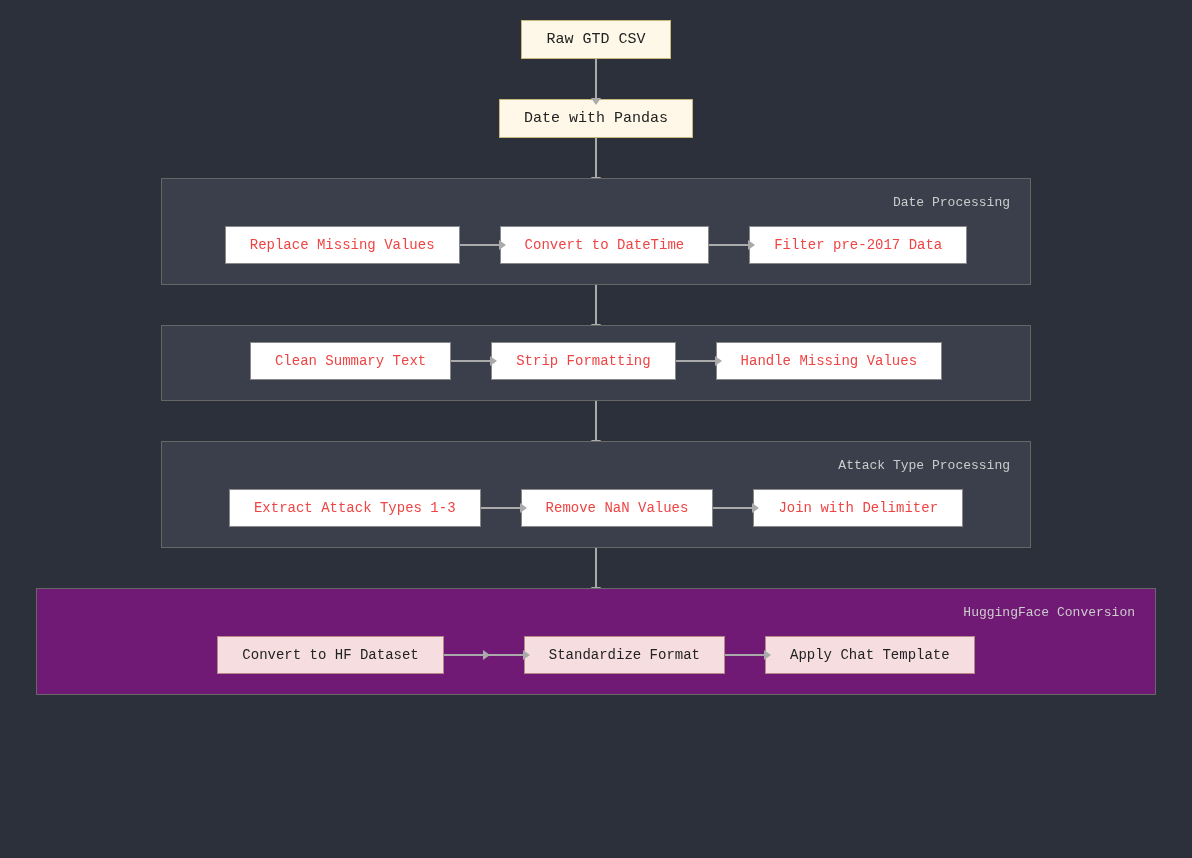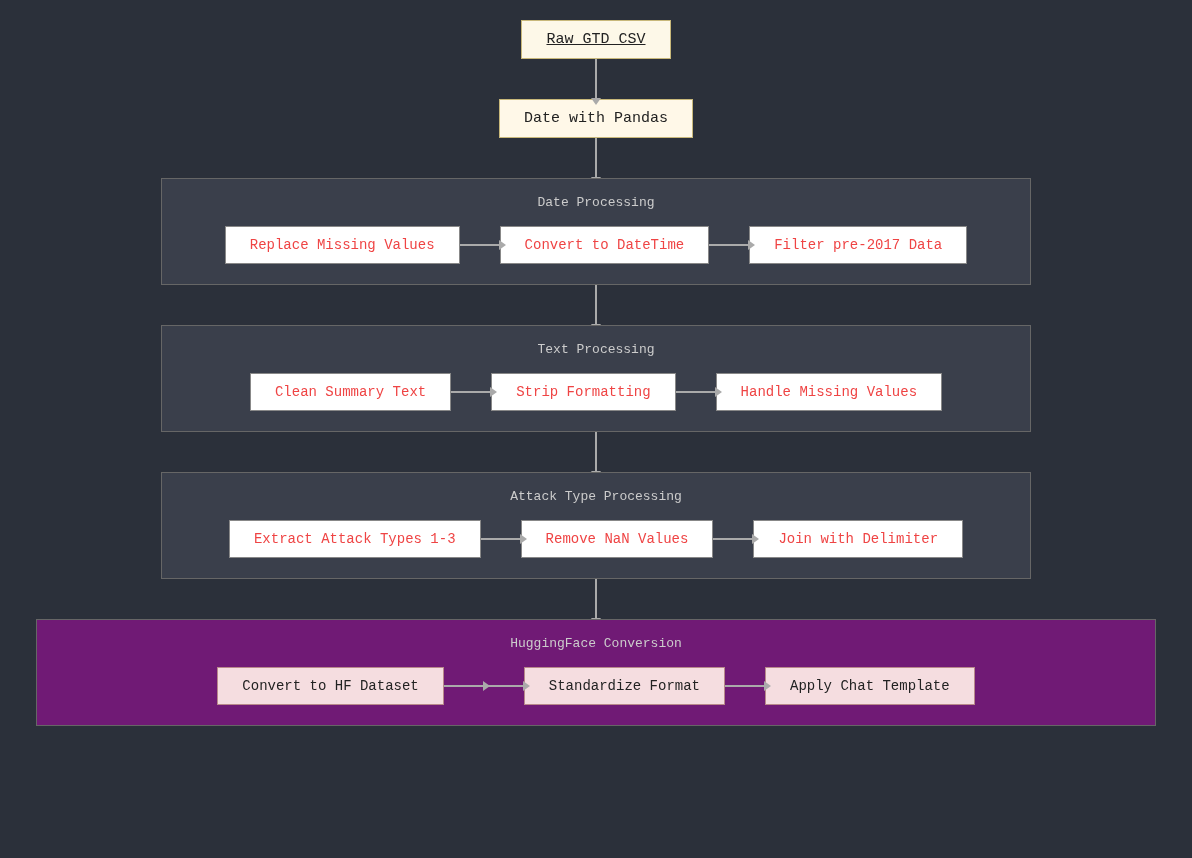--- a/index.html
+++ b/index.html
@@ -26,21 +26,20 @@
       border: 1.5px solid #aaa;
       padding: 10px 24px;
       font-size: 15px;
       color: #222;
       white-space: nowrap;
       text-align: center;
     }
     .node-top {
       background-color: #fdf8e8;
       border-color: #c8b87a;
-      text-decoration: underline;
     }
     .node-process {
       background-color: #fff8e8;
       border-color: #c8b87a;
     }
     .node-white {
       background-color: #ffffff;
       border-color: #888;
       color: #ef4444;
       font-size: 14px;
@@ -99,21 +98,21 @@
       position: relative;
     }
     .group-box-wide {
       border: 1.5px solid #666;
       background-color: #701a75;
       width: 1120px;
       padding: 16px 20px 20px 20px;
       position: relative;
     }
     .group-title {
-      text-align: center;
+      text-align: right;
       font-size: 13px;
       color: #ccc;
       margin-bottom: 16px;
       font-family: 'Courier New', monospace;
     }
     .group-row {
       display: flex;
       align-items: center;
       justify-content: center;
       gap: 0;
@@ -139,21 +138,20 @@
       <div class="arrow-right"></div>
       <div class="node node-white">Convert to DateTime</div>
       <div class="arrow-right"></div>
       <div class="node node-white">Filter pre-2017 Data</div>
     </div>
   </div>
 
   <div class="arrow-down"></div>
 
   <div class="group-box">
-    <div class="group-title">Text Processing</div>
     <div class="group-row">
       <div class="node node-white">Clean Summary Text</div>
       <div class="arrow-right"></div>
       <div class="node node-white">Strip Formatting</div>
       <div class="arrow-right"></div>
       <div class="node node-white">Handle Missing Values</div>
     </div>
   </div>
 
   <div class="arrow-down"></div>

